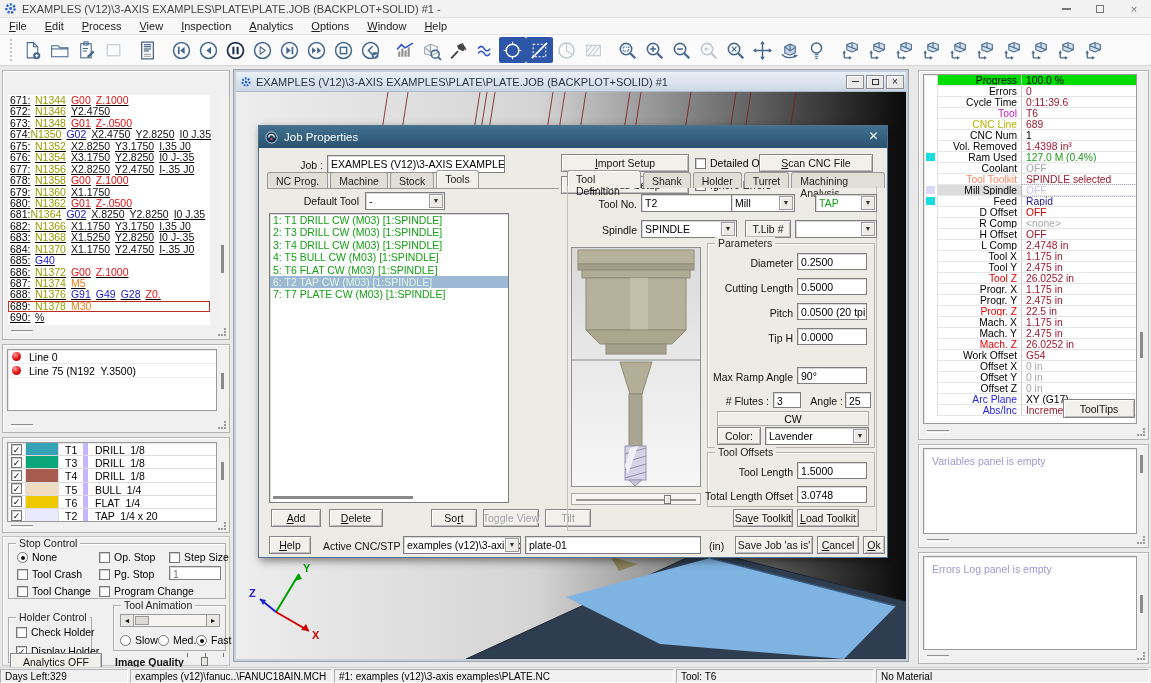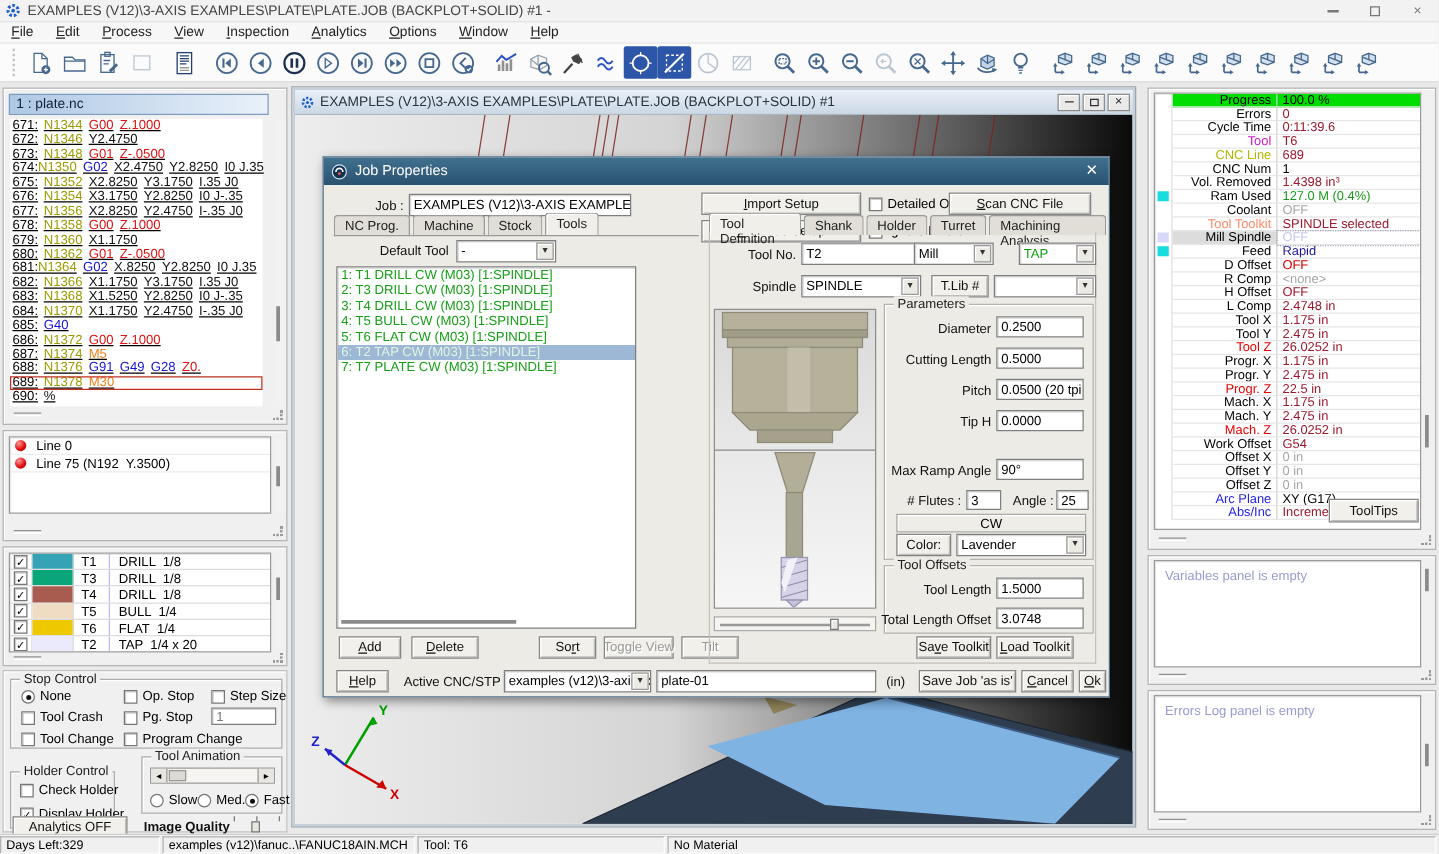--- a/index.html
+++ b/index.html
@@ -38,21 +38,21 @@
   .c-k{color:#111} .c-n{color:#9b9b00} .c-r{color:#e01212} .c-b{color:#1616d2} .c-o{color:#ef7f1a}
 
   
   .bprow { display:flex; align-items:center; height:14px; border-bottom:1px solid #ececec; padding-left:4px; white-space:pre; font-size:10.5px;}
   .ball { width:9px; height:9px; border-radius:50%; background:radial-gradient(circle at 35% 30%, #ff9a9a, #e01010 55%, #990000); margin-right:8px; flex:0 0 9px;}
 
   
   .trow { display:flex; height:13.2px; line-height:12.2px; border-bottom:1px solid #dcdcdc; font-size:10.5px; white-space:pre;}
   .trow .tck { width:18px; border-right:1px solid #dcdcdc; display:flex; align-items:center; justify-content:center;}
   .trow .tsw { width:33px; border-right:1px solid #dcdcdc; }
-  .trow .tid { width:29px; border-right:1px solid #c4b5fd; padding:1px 0 0 6px;}
+  .trow .tid { width:29px; border-right:5px solid #c4b5fd; padding:1px 0 0 6px;}
   .trow .tds { flex:1; padding:1px 0 0 7px;}
 
   
   .cbx { width:11px; height:11px; background:#fff; border:1px solid #767676; box-shadow:inset 1px 1px 0 #cfcfcf; font-size:9px; line-height:10px; text-align:center; flex:0 0 11px;}
   .cbx.ck::before { content:"✓"; }
   .rbx { width:11px; height:11px; border-radius:50%; background:#fff; border:1px solid #767676; flex:0 0 11px; position:relative;}
   .rbx.ck::before { content:""; position:absolute; left:3px; top:3px; width:4px; height:4px; border-radius:50%; background:#111;}
   .cb { position:absolute; display:flex; gap:4px; align-items:center; font-size:10.5px; white-space:nowrap;}
   .group { position:absolute; border:1px solid #adadad; box-shadow:inset 1px 1px 0 #fff; }
   .glabel { position:absolute; top:-7px; left:7px; background:#f0f0f0; padding:0 3px; font-size:10.5px; color:#222;}
@@ -419,21 +419,20 @@
         <path d="M11.5 2.5l5 1.8v5l-5 2-5-1.8v-5z" fill="#d4e0ec" stroke="#46688e"></path>
         <path d="M11.5 2.5v4.9l5 1.9M11.5 7.4l-5-1.9" fill="none" stroke="#46688e"></path>
         <path d="M4 11.5V17M4 17h5.5" fill="none" stroke="#46688e" stroke-width="1.3"></path>
         <path d="M4 9.8l-1.7 2.8h3.4z" fill="#46688e"></path>
         <path d="M11.3 17l-2.8-1.7v3.4z" fill="#46688e"></path>
       </svg>
     </span>
   </div>
 
 <div class="panel" style="left:2px;top:70px;width:228px;height:270px">
-  <div id="gcode-head">1 : plate.nc</div>
   <div id="gcode-list"><div class="gl"><span class="gn">671:</span><span class="gp c-n">N1344</span><span class="gp c-r">G00</span><span class="gp c-r">Z.1000</span></div><div class="gl"><span class="gn">672:</span><span class="gp c-n">N1346</span><span class="gp c-k">Y2.4750</span></div><div class="gl"><span class="gn">673:</span><span class="gp c-n">N1348</span><span class="gp c-r">G01</span><span class="gp c-r">Z-.0500</span></div><div class="gl"><span class="gn">674:</span><span class="gp c-n">N1350</span><span class="gp c-b">G02</span><span class="gp c-k">X2.4750</span><span class="gp c-k">Y2.8250</span><span class="gp c-k">I0 J.35</span></div><div class="gl"><span class="gn">675:</span><span class="gp c-n">N1352</span><span class="gp c-k">X2.8250</span><span class="gp c-k">Y3.1750</span><span class="gp c-k">I.35 J0</span></div><div class="gl"><span class="gn">676:</span><span class="gp c-n">N1354</span><span class="gp c-k">X3.1750</span><span class="gp c-k">Y2.8250</span><span class="gp c-k">I0 J-.35</span></div><div class="gl"><span class="gn">677:</span><span class="gp c-n">N1356</span><span class="gp c-k">X2.8250</span><span class="gp c-k">Y2.4750</span><span class="gp c-k">I-.35 J0</span></div><div class="gl"><span class="gn">678:</span><span class="gp c-n">N1358</span><span class="gp c-r">G00</span><span class="gp c-r">Z.1000</span></div><div class="gl"><span class="gn">679:</span><span class="gp c-n">N1360</span><span class="gp c-k">X1.1750</span></div><div class="gl"><span class="gn">680:</span><span class="gp c-n">N1362</span><span class="gp c-r">G01</span><span class="gp c-r">Z-.0500</span></div><div class="gl"><span class="gn">681:</span><span class="gp c-n">N1364</span><span class="gp c-b">G02</span><span class="gp c-k">X.8250</span><span class="gp c-k">Y2.8250</span><span class="gp c-k">I0 J.35</span></div><div class="gl"><span class="gn">682:</span><span class="gp c-n">N1366</span><span class="gp c-k">X1.1750</span><span class="gp c-k">Y3.1750</span><span class="gp c-k">I.35 J0</span></div><div class="gl"><span class="gn">683:</span><span class="gp c-n">N1368</span><span class="gp c-k">X1.5250</span><span class="gp c-k">Y2.8250</span><span class="gp c-k">I0 J-.35</span></div><div class="gl"><span class="gn">684:</span><span class="gp c-n">N1370</span><span class="gp c-k">X1.1750</span><span class="gp c-k">Y2.4750</span><span class="gp c-k">I-.35 J0</span></div><div class="gl"><span class="gn">685:</span><span class="gp c-b">G40</span></div><div class="gl"><span class="gn">686:</span><span class="gp c-n">N1372</span><span class="gp c-r">G00</span><span class="gp c-r">Z.1000</span></div><div class="gl"><span class="gn">687:</span><span class="gp c-n">N1374</span><span class="gp c-o">M5</span></div><div class="gl"><span class="gn">688:</span><span class="gp c-n">N1376</span><span class="gp c-b">G91</span><span class="gp c-b">G49</span><span class="gp c-b">G28</span><span class="gp c-r">Z0.</span></div><div class="gl boxed"><span class="gn">689:</span><span class="gp c-n">N1378</span><span class="gp c-o">M30</span></div><div class="gl"><span class="gn">690:</span><span class="gp c-k">%</span></div></div>
   <div class="vsb" style="right:4px;top:24px;height:230px">
       <div class="vthumb" style="top:150px;height:28px"></div>
     </div>
   <div class="grip" style="left:8px;bottom:6px"></div>
   <div class="rsz" style="right:3px;bottom:3px"></div>
 </div>
 
 <div class="panel" style="left:2px;top:344px;width:228px;height:89px">
   <div class="pcontent" style="left:4px;top:4px;width:210px;height:62px" id="bp-list">
@@ -952,15 +951,16 @@
   <div class="vsb" style="right:4px;top:6px;height:88px">
       <div class="vthumb" style="top:36px;height:18px"></div>
     </div>
   <div class="grip" style="left:8px;bottom:5px"></div>
   <div class="rsz" style="right:3px;bottom:3px"></div>
 </div>
 
 <div id="statusbar">
     <span class="sseg" style="width: 128px;">Days Left:329</span>
     <span class="sseg" style="width: 202px;">examples (v12)\fanuc..\FANUC18AIN.MCH</span>
+    <span class="sseg" style="width: 340px;">#1: examples (v12)\3-axis examples\PLATE.NC</span>
     <span class="sseg" style="width: 198px;">Tool: T6</span>
     <span class="sseg" style="flex: 1 1 0%;">No Material</span>
   </div>
 
 </body></html>

